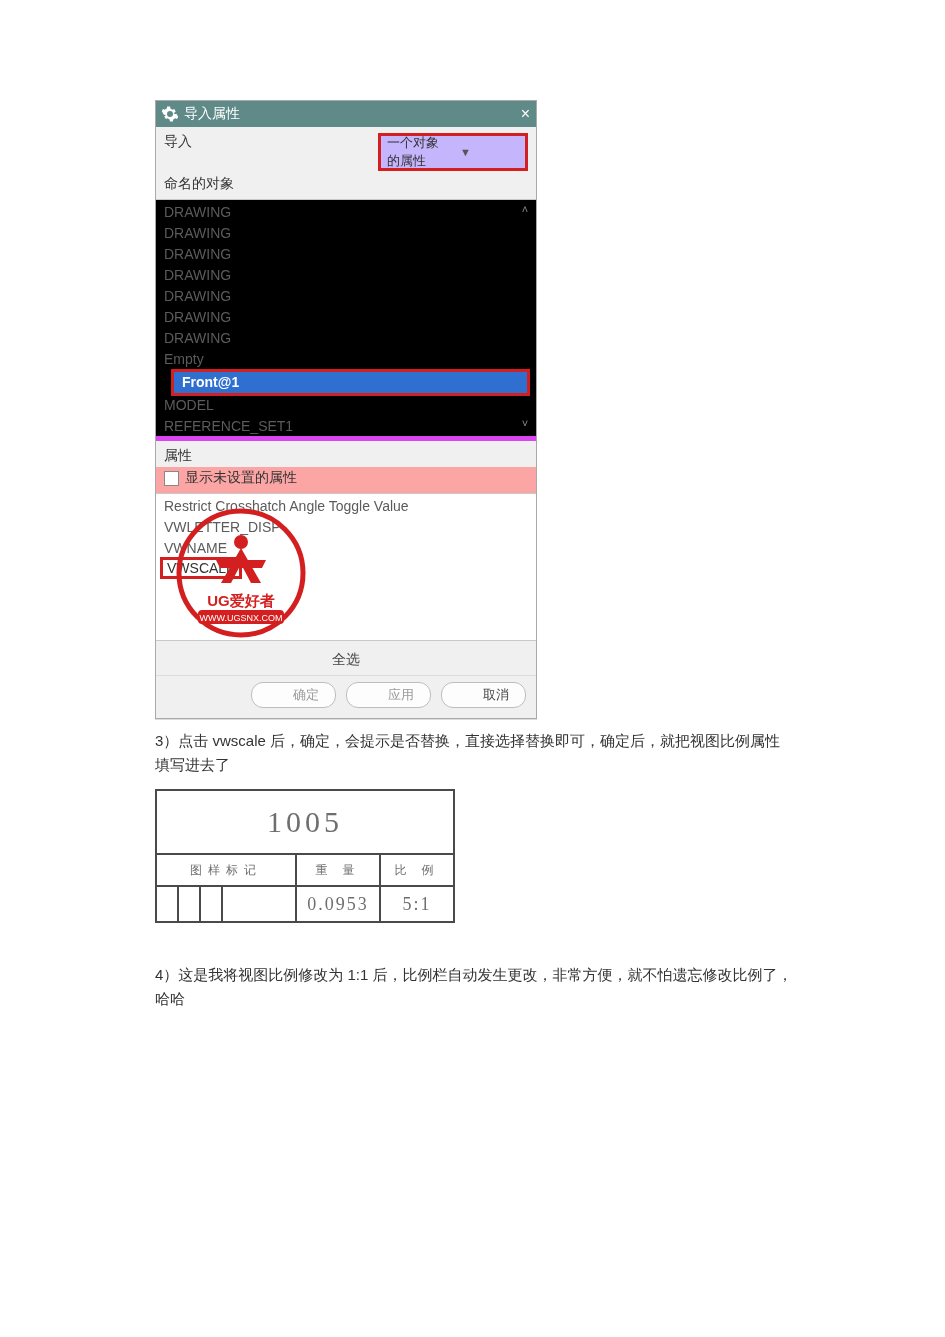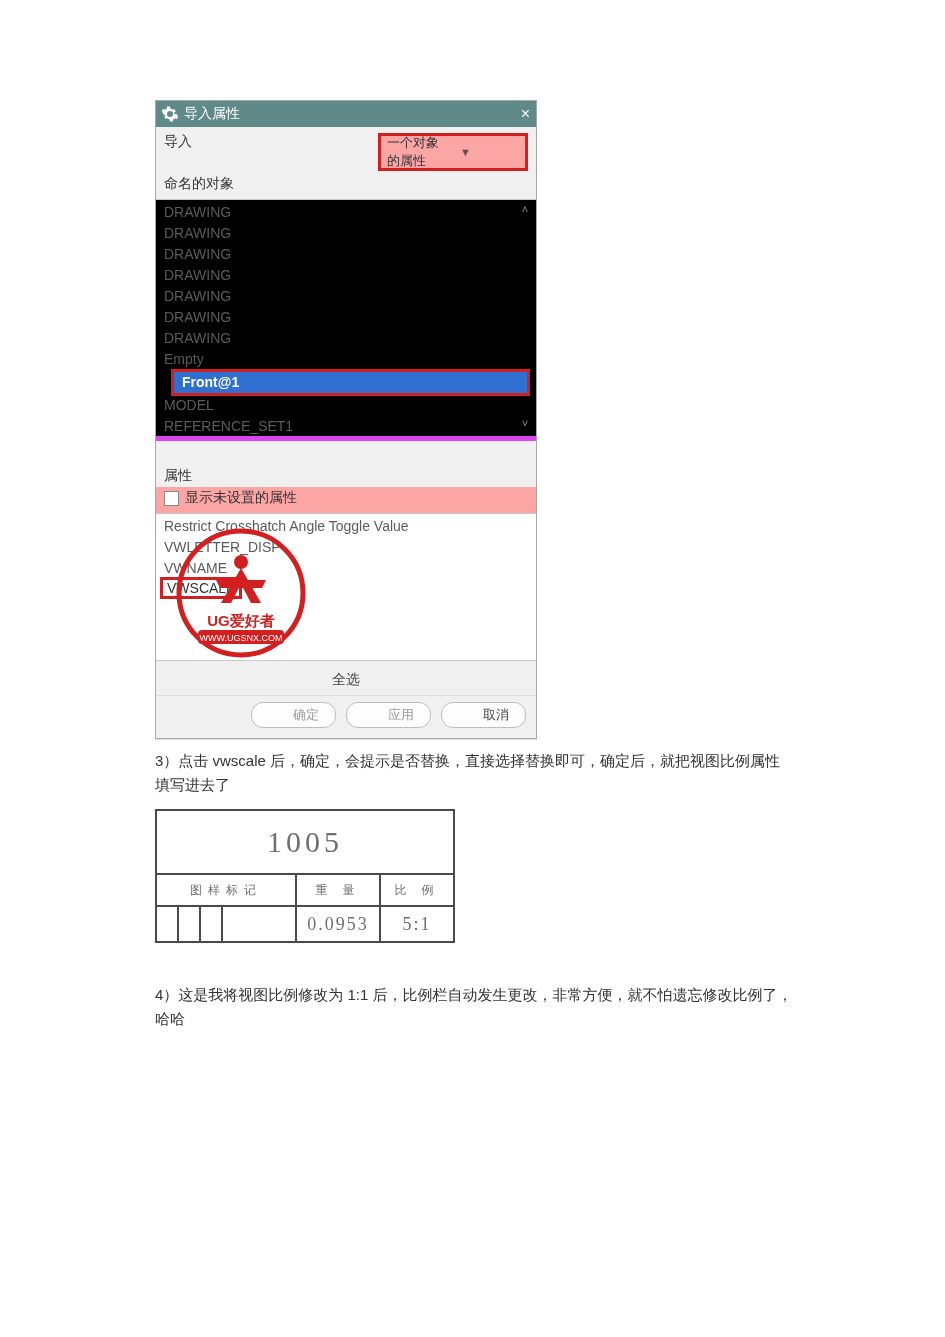--- a/index.html
+++ b/index.html
@@ -43,21 +43,21 @@
   .row {
     display:flex;
     align-items:flex-start;
     padding:6px 8px 2px 8px;
     background:#f0f0f0;
   }
   .row .lbl { flex:1; color:#333; }
   .combo {
     display:flex; align-items:center;
     border:3px solid #d31f1f;
-    background:#fca5a5;
+    background:#c4b5fd;
     height:24px;
     padding:16px 6px;
     min-width:150px;
     box-sizing:border-box;
     font-size:13px;
     color:#333;
   }
   .combo span { flex:1; text-align:left; }
   .combo .caret { margin-left:14px; color:#555; font-size:11px; }
   .sublabel { padding:2px 8px 6px 8px; color:#333; background:#f0f0f0; }
@@ -88,21 +88,21 @@
     color:#fff;
   }
   .listbox .scroll {
     position:absolute; right:2px; top:2px;
     width:18px;
     display:flex; flex-direction:column; align-items:center;
     color:#8c8c8c;
   }
   .listbox .scroll .arr { font-size:11px; line-height:14px; cursor:pointer; }
   .listbox .scroll .sp { flex:1; }
-  .section-label { padding:6px 8px 2px 8px; background:#f0f0f0;margin-top:20px; }
+  .section-label { padding:6px 8px 2px 8px; background:#f0f0f0; }
   .chk-row { display:flex; align-items:center; padding:2px 8px 6px 8px; background:#fca5a5; }
   .chk-row .box {
     width:13px; height:13px; border:1px solid #888; background:#fff; margin-right:6px;
     display:inline-block;
   }
   .proplist {
     background:#fff;
     border-top:1px solid #c9c9c9;
     border-bottom:1px solid #c9c9c9;
     padding:2px 0 4px 0;

